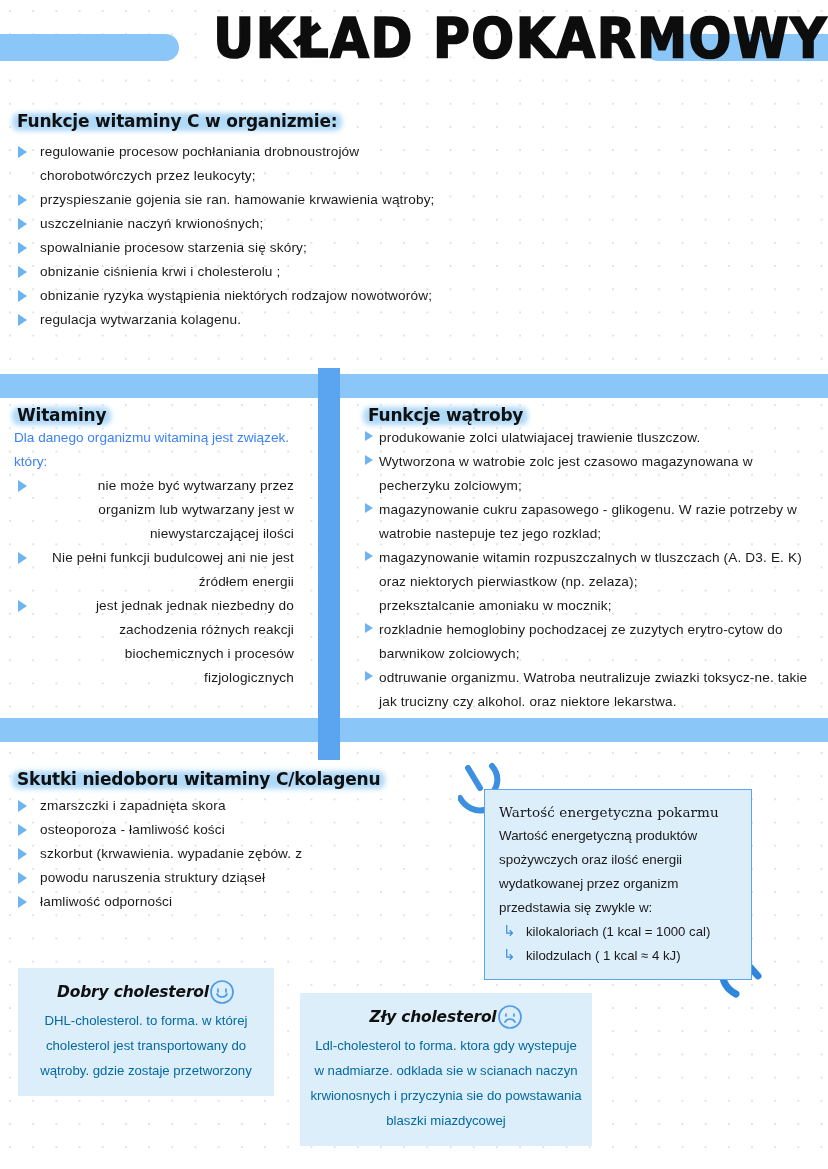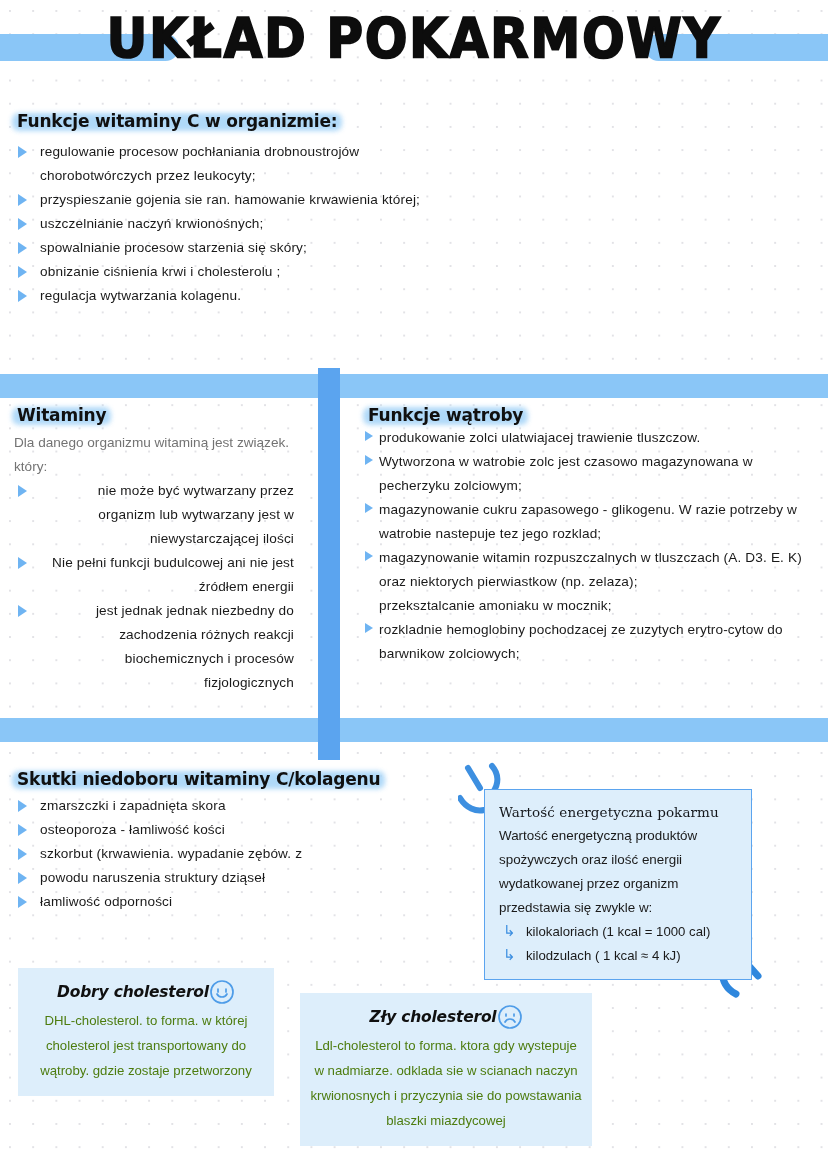--- a/index.html
+++ b/index.html
@@ -37,21 +37,21 @@
     border-radius: 14px;
   }
   .title-bar.left  { left: -14px; width: 193px; }
   .title-bar.right { left: 645px; width: 200px; }
 
   .page-title {
     position: absolute;
     top: 3px;
     left: 0;
     width: 828px;
-    text-align: center;
+    text-align: right;
     font-family: "DejaVu Sans", sans-serif;
     font-size: 56px;
     line-height: 70px;
     font-weight: 700;
     letter-spacing: 1.5px;
     color: #0d0d0d;
     -webkit-text-stroke: 1.6px #0d0d0d;
     font-stretch: condensed;
   }
 
@@ -139,22 +139,21 @@
   #sec-witaminy {
     position: absolute;
     top: 404px;
     left: 14px;
     width: 280px;
   }
   #sec-witaminy .intro {
     font-family: "Liberation Sans", sans-serif;
     font-size: 13.6px;
     line-height: 24px;
-    color: #737373;
-    margin-top: 5px;
+    color: #3b82f6;
   }
   #sec-witaminy ul.blist li { line-height: 24px; text-align: right; }
 
   
   #sec-watroba {
     position: absolute;
     top: 404px;
     left: 365px;
     width: 452px;
   }
@@ -246,45 +245,46 @@
     font-weight: 700;
     font-style: italic;
     font-size: 15.5px;
     color: #101010;
     letter-spacing: -0.2px;
   }
   .chol-body {
     font-family: "Liberation Sans", sans-serif;
     font-size: 13.2px;
     line-height: 25px;
-    color: #4d7c0f;
+    color: #0369a1;
   }
   .face { width: 26px; height: 26px; flex: 0 0 26px; }
 </style>
 </head>
 <body>
 
 <div class="title-row">
   <div class="title-bar left"></div>
   <div class="title-bar right"></div>
   <div class="page-title">UKŁAD POKARMOWY</div>
 </div>
 
 <div class="band b1"></div>
 <div class="band b2"></div>
 <div class="vdivider v1"></div>
 
 <section id="sec-vitc">
   <div class="heading">Funkcje witaminy C w organizmie:</div>
   <ul class="blist">
     <li>regulowanie procesow pochłaniania drobnoustrojów chorobotwórczych przez leukocyty;</li>
-    <li>przyspieszanie gojenia sie ran. hamowanie krwawienia której;</li>
+    <li>przyspieszanie gojenia sie ran. hamowanie krwawienia wątroby;</li>
     <li>uszczelnianie naczyń krwionośnych;</li>
     <li>spowalnianie procesow starzenia się skóry;</li>
     <li>obnizanie ciśnienia krwi i cholesterolu ;</li>
+    <li>obnizanie ryzyka wystąpienia niektórych rodzajow nowotworów;</li>
     <li>regulacja wytwarzania kolagenu.</li>
   </ul>
 </section>
 
 <section id="sec-witaminy">
   <div class="heading">Witaminy</div>
   <div class="intro">Dla danego organizmu witaminą jest związek. który:</div>
   <ul class="blist">
     <li>nie może być wytwarzany przez organizm lub wytwarzany jest w niewystarczającej ilości</li>
     <li>Nie pełni funkcji budulcowej ani nie jest źródłem energii</li>
@@ -294,20 +294,21 @@
 
 <section id="sec-watroba">
   <div class="heading">Funkcje wątroby</div>
   <ul class="blist">
     <li>produkowanie zolci ulatwiajacej trawienie tluszczow.</li>
     <li>Wytworzona w watrobie zolc jest czasowo magazynowana w pecherzyku zolciowym;</li>
     <li>magazynowanie cukru zapasowego - glikogenu. W razie potrzeby w watrobie nastepuje tez jego rozklad;</li>
     <li>magazynowanie witamin rozpuszczalnych w tluszczach (A. D3. E. K) oraz niektorych pierwiastkow (np. zelaza);</li>
     <li class="nobullet">przeksztalcanie amoniaku w mocznik;</li>
     <li>rozkladnie hemoglobiny pochodzacej ze zuzytych erytro-cytow do barwnikow zolciowych;</li>
+    <li>odtruwanie organizmu. Watroba neutralizuje zwiazki toksycz-ne. takie jak trucizny czy alkohol. oraz niektore lekarstwa.</li>
   </ul>
 </section>
 
 <section id="sec-skutki">
   <div class="heading">Skutki niedoboru witaminy C/kolagenu</div>
   <ul class="blist">
     <li>zmarszczki i zapadnięta skora</li>
     <li>osteoporoza - łamliwość kości</li>
     <li>szkorbut (krwawienia. wypadanie zębów. z</li>
     <li>powodu naruszenia struktury dziąseł</li>

